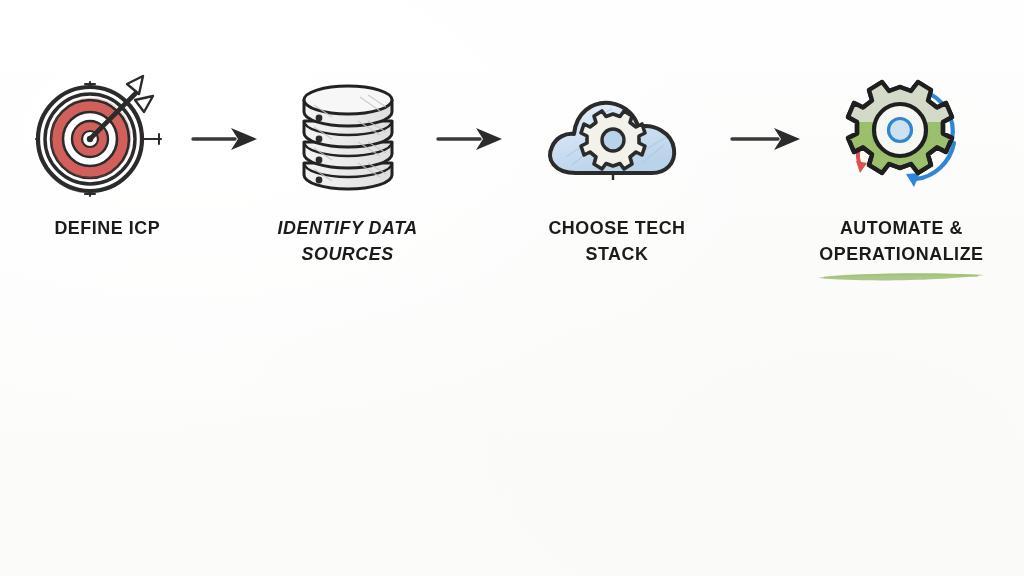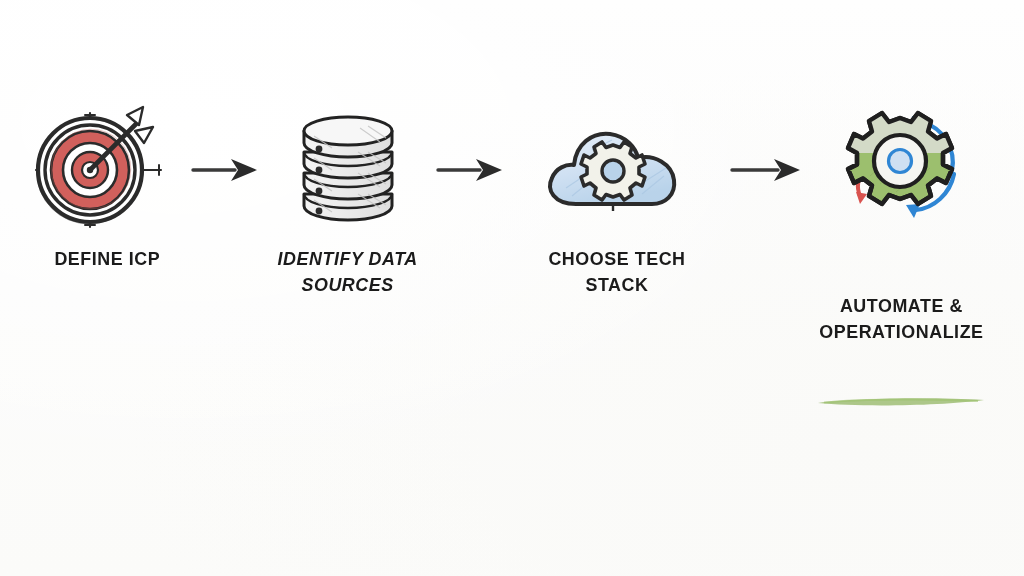--- a/index.html
+++ b/index.html
@@ -29,21 +29,21 @@
   .flow {
     position: absolute;
     left: 0;
     top: 0;
     width: 1024px;
     height: 576px;
     display: flex;
     flex-direction: row;
     align-items: flex-start;
     justify-content: center;
-    padding-top: 110px;
+    padding-top: 79px;
     box-sizing: border-box;
   }
 
   .step {
     display: flex;
     flex-direction: column;
     align-items: center;
     position: relative;
   }
   .step-icon {
@@ -76,21 +76,21 @@
     height: 120px;
     display: flex;
     align-items: center;
     justify-content: center;
   }
 
   
   .step-1 { width: 158px; }
   .step-2 { width: 168px; font-style: italic; }
   .step-3 { width: 218px; }
-  .step-4 { width: 190px; gap: 47px; }
+  .step-4 { width: 190px; }
   .conn-1 { width: 78px; }
   .conn-2 { width: 76px; }
   .conn-3 { width: 80px; }
 </style>
 </head>
 <body>
 
 <div class="paper-texture"></div>
 
 <div class="flow">

